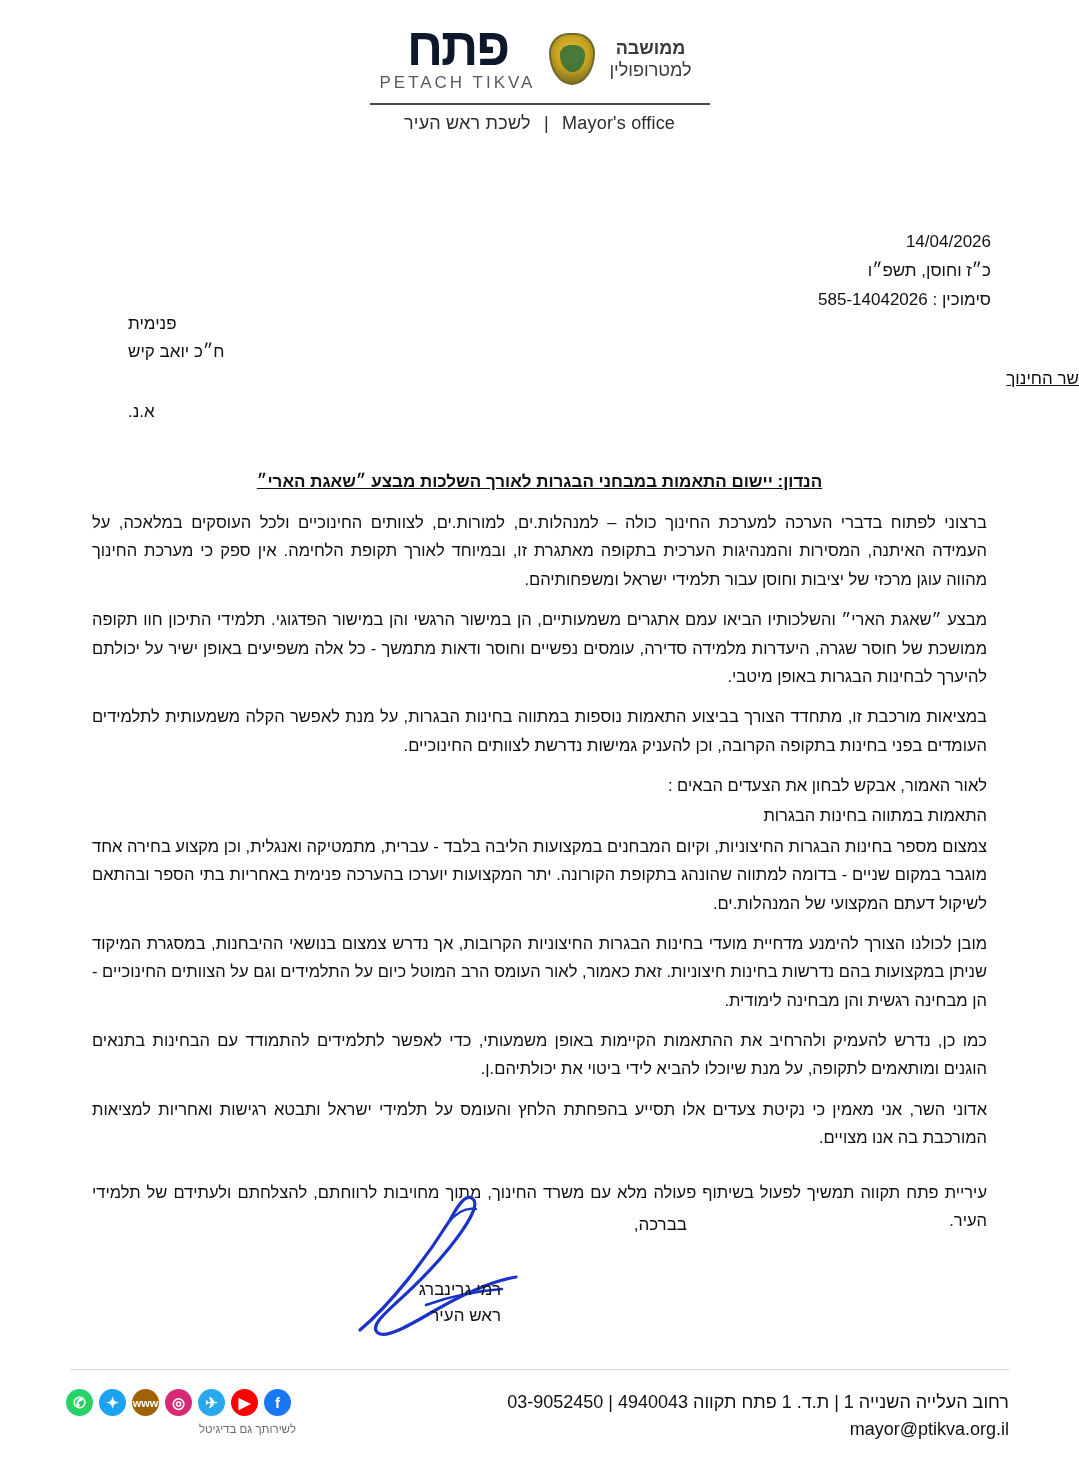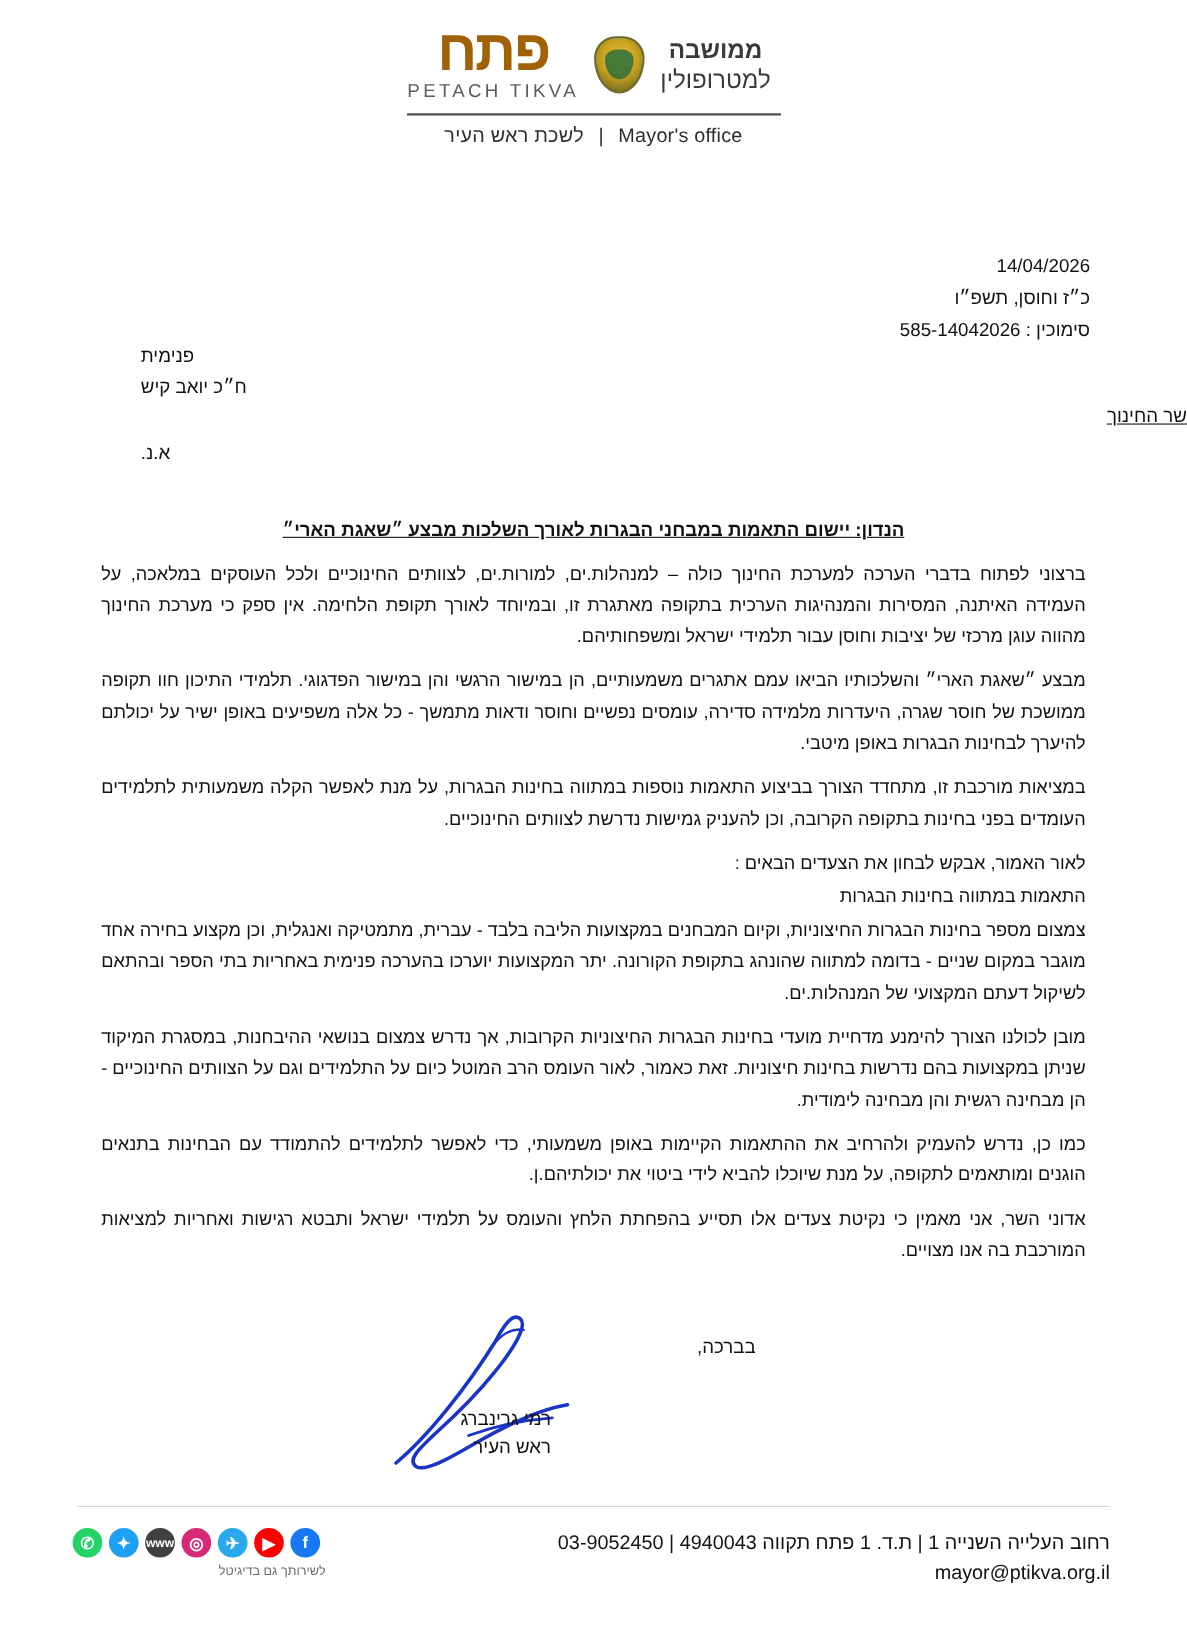--- a/index.html
+++ b/index.html
@@ -26,21 +26,21 @@
   .logo-row {
     display: flex;
     flex-direction: row-reverse;
     align-items: center;
     justify-content: center;
     gap: 14px;
   }
   .logo-hebrew {
     font-family: "Liberation Sans", sans-serif;
     font-weight: bold;
-    color: #a16207;
+    color: #0f172a;
     line-height: 0.82;
     text-align: center;
     letter-spacing: -2px;
   }
   .logo-hebrew .l1 { font-size: 52px; display:block; }
   .logo-hebrew .l2 { font-size: 52px; display:block; }
   .logo-latin {
     font-size: 17px;
     letter-spacing: 3px;
     color: #5a5a5a;
@@ -65,21 +65,21 @@
     left: 22%;
     top: 22%;
     width: 56%;
     height: 52%;
     background: #2f6f3a;
     border-radius: 40% 40% 50% 50% / 35% 35% 65% 65%;
     opacity: 0.85;
   }
   .motto-block {
     text-align: center;
-    font-size: 22px;
+    font-size: 18px;
     color: #3a3a3a;
     line-height: 1.25;
     font-family: "Liberation Sans", sans-serif;
     padding-right: 8px;
   }
   .motto-block .m1 { font-weight: bold; }
   .hr-top {
     width: 340px;
     height: 2px;
     background: #4a4a4a;
@@ -290,20 +290,21 @@
 <div class="body">
   <p>ברצוני לפתוח בדברי הערכה למערכת החינוך כולה – למנהלות.ים, למורות.ים, לצוותים החינוכיים ולכל העוסקים במלאכה, על העמידה האיתנה, המסירות והמנהיגות הערכית בתקופה מאתגרת זו, ובמיוחד לאורך תקופת הלחימה. אין ספק כי מערכת החינוך מהווה עוגן מרכזי של יציבות וחוסן עבור תלמידי ישראל ומשפחותיהם.</p>
   <p>מבצע ״שאגת הארי״ והשלכותיו הביאו עמם אתגרים משמעותיים, הן במישור הרגשי והן במישור הפדגוגי. תלמידי התיכון חוו תקופה ממושכת של חוסר שגרה, היעדרות מלמידה סדירה, עומסים נפשיים וחוסר ודאות מתמשך - כל אלה משפיעים באופן ישיר על יכולתם להיערך לבחינות הבגרות באופן מיטבי.</p>
   <p>במציאות מורכבת זו, מתחדד הצורך בביצוע התאמות נוספות במתווה בחינות הבגרות, על מנת לאפשר הקלה משמעותית לתלמידים העומדים בפני בחינות בתקופה הקרובה, וכן להעניק גמישות נדרשת לצוותים החינוכיים.</p>
   <p class="tight">לאור האמור, אבקש לבחון את הצעדים הבאים :</p>
   <p class="tight">התאמות במתווה בחינות הבגרות</p>
   <p>צמצום מספר בחינות הבגרות החיצוניות, וקיום המבחנים במקצועות הליבה בלבד - עברית, מתמטיקה ואנגלית, וכן מקצוע בחירה אחד מוגבר במקום שניים - בדומה למתווה שהונהג בתקופת הקורונה. יתר המקצועות יוערכו בהערכה פנימית באחריות בתי הספר ובהתאם לשיקול דעתם המקצועי של המנהלות.ים.</p>
   <p>מובן לכולנו הצורך להימנע מדחיית מועדי בחינות הבגרות החיצוניות הקרובות, אך נדרש צמצום בנושאי ההיבחנות, במסגרת המיקוד שניתן במקצועות בהם נדרשות בחינות חיצוניות. זאת כאמור, לאור העומס הרב המוטל כיום על התלמידים וגם על הצוותים החינוכיים - הן מבחינה רגשית והן מבחינה לימודית.</p>
   <p>כמו כן, נדרש להעמיק ולהרחיב את ההתאמות הקיימות באופן משמעותי, כדי לאפשר לתלמידים להתמודד עם הבחינות בתנאים הוגנים ומותאמים לתקופה, על מנת שיוכלו להביא לידי ביטוי את יכולתיהם.ן.</p>
   <p>אדוני השר, אני מאמין כי נקיטת צעדים אלו תסייע בהפחתת הלחץ והעומס על תלמידי ישראל ותבטא רגישות ואחריות למציאות המורכבת בה אנו מצויים.</p>
+  <p class="closing">עיריית פתח תקווה תמשיך לפעול בשיתוף פעולה מלא עם משרד החינוך, מתוך מחויבות לרווחתם, להצלחתם ולעתידם של תלמידי העיר.</p>
 </div>
 
 <div class="signature-area">
   <div class="sig-regards">בברכה,</div>
   <svg class="sig-svg" viewBox="0 0 250 165">
     <path d="M30 145 C 60 120, 95 75, 120 35 C 128 20, 136 8, 143 14 C 150 20, 136 42, 120 62 C 104 82, 86 100, 66 118 C 52 131, 40 142, 48 148 C 56 154, 80 140, 104 126 C 130 111, 160 96, 186 92" fill="none" stroke="#1a34c8" stroke-width="3.2" stroke-linecap="round"></path>
     <path d="M96 120 C 118 112, 146 106, 172 104" fill="none" stroke="#1a34c8" stroke-width="2.6" stroke-linecap="round"></path>
     <path d="M118 38 C 126 28, 136 22, 146 24" fill="none" stroke="#1a34c8" stroke-width="2.2" stroke-linecap="round"></path>
   </svg>
   <div class="sig-name">
@@ -316,18 +317,18 @@
   <div class="footer-rule"></div>
   <div class="footer-text">
     <div>רחוב העלייה השנייה 1 | ת.ד. 1 פתח תקווה 4940043 | 03-9052450</div>
     <div class="footer-mail ltr">mayor@ptikva.org.il</div>
   </div>
   <div class="social">
     <span class="sicon" style="background:#1877f2">f</span>
     <span class="sicon" style="background:#ff0000">▶</span>
     <span class="sicon" style="background:#29a9eb">✈</span>
     <span class="sicon" style="background:#d62976">◎</span>
-    <span class="sicon small" style="background:#404040">www</span>
+    <span class="sicon small" style="background:#a16207">www</span>
     <span class="sicon" style="background:#1da1f2">✦</span>
     <span class="sicon" style="background:#25d366">✆</span>
   </div>
   <div class="social-caption">לשירותך גם בדיגיטל</div>
 </div>
 
 </body></html>

